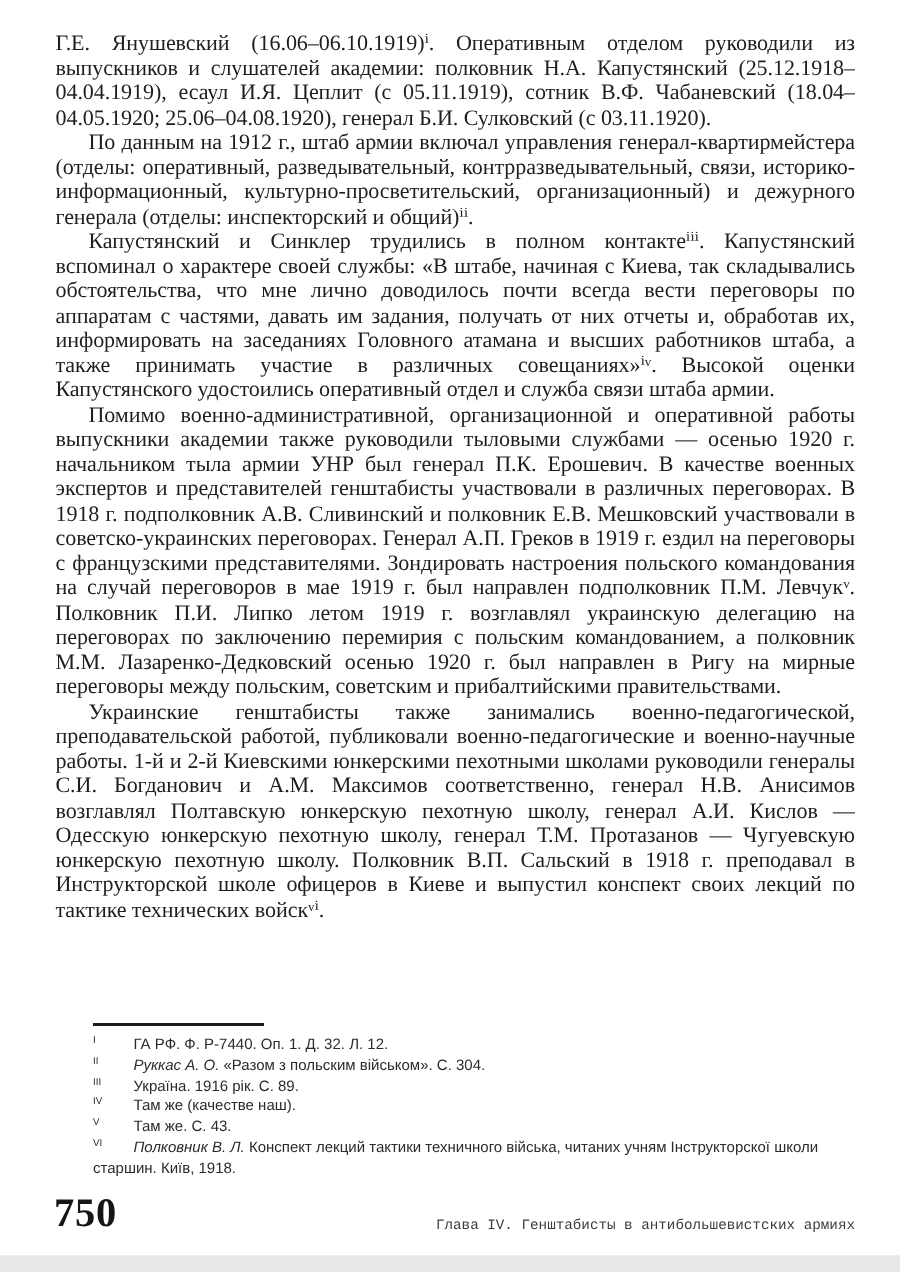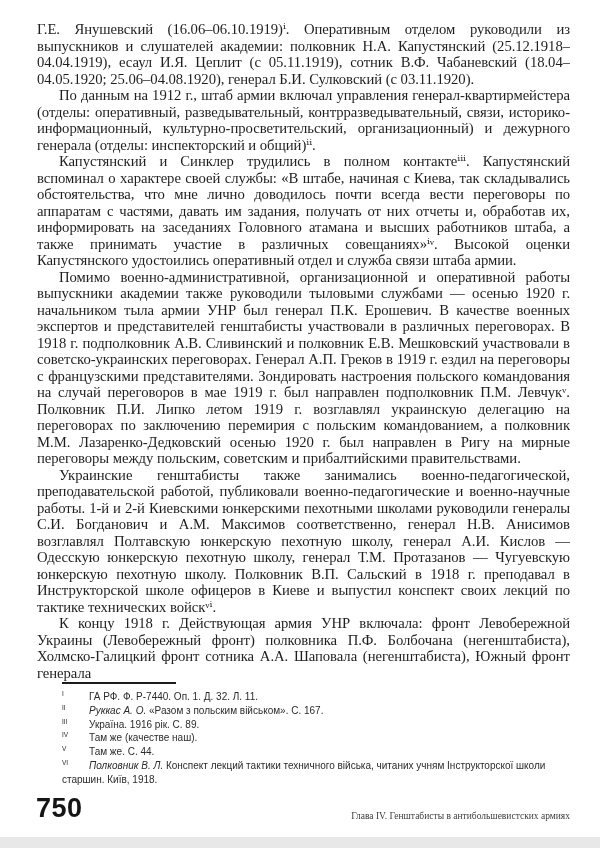--- a/index.html
+++ b/index.html
@@ -49,65 +49,64 @@
     vertical-align:top;
     position:relative;
     top:1px;
     color:#2b2b2b;
   }
   .fn-author { font-style:italic;text-align:center; }
 
   .page-number {
     position:absolute;
     left:36px; top:793px;
-    font-family:Liberation Sans, sans-serif;
+    font-family:Liberation Serif, serif;
     font-size:27px;
     font-weight:600;
     letter-spacing:0.5px;
     color:#151515;
   }
   .running-footer {
     position:absolute;
     right:30px; top:811px;
-    font-family:Liberation Serif, serif;
+    font-family:Liberation Mono, monospace;
     font-size:9.5px;
     color:#3c3c3c;
   }
 </style>
 </head>
 <body>
 
 <div class="page">
 
   <main class="text-block">
     <p>Г.Е. Янушевский (16.06–06.10.1919)ⁱ. Оперативным отделом руководили из выпускников и слушателей академии: полковник Н.А. Капустянский (25.12.1918–04.04.1919), есаул И.Я. Цеплит (с 05.11.1919), сотник В.Ф. Чабаневский (18.04–04.05.1920; 25.06–04.08.1920), генерал Б.И. Сулковский (с 03.11.1920).</p>
     <p class="indent">По данным на 1912 г., штаб армии включал управления генерал-квартирмейстера (отделы: оперативный, разведывательный, контрразведывательный, связи, историко-информационный, культурно-просветительский, организационный) и дежурного генерала (отделы: инспекторский и общий)ⁱⁱ.</p>
     <p class="indent">Капустянский и Синклер трудились в полном контактеⁱⁱⁱ. Капустянский вспоминал о характере своей службы: «В штабе, начиная с Киева, так складывались обстоятельства, что мне лично доводилось почти всегда вести переговоры по аппаратам с частями, давать им задания, получать от них отчеты и, обработав их, информировать на заседаниях Головного атамана и высших работников штаба, а также принимать участие в различных совещаниях»ⁱᵛ. Высокой оценки Капустянского удостоились оперативный отдел и служба связи штаба армии.</p>
     <p class="indent">Помимо военно-административной, организационной и оперативной работы выпускники академии также руководили тыловыми службами — осенью 1920 г. начальником тыла армии УНР был генерал П.К. Ерошевич. В качестве военных экспертов и представителей генштабисты участвовали в различных переговорах. В 1918 г. подполковник А.В. Сливинский и полковник Е.В. Мешковский участвовали в советско-украинских переговорах. Генерал А.П. Греков в 1919 г. ездил на переговоры с французскими представителями. Зондировать настроения польского командования на случай переговоров в мае 1919 г. был направлен подполковник П.М. Левчукᵛ. Полковник П.И. Липко летом 1919 г. возглавлял украинскую делегацию на переговорах по заключению перемирия с польским командованием, а полковник М.М. Лазаренко-Дедковский осенью 1920 г. был направлен в Ригу на мирные переговоры между польским, советским и прибалтийскими правительствами.</p>
     <p class="indent">Украинские генштабисты также занимались военно-педагогической, преподавательской работой, публиковали военно-педагогические и военно-научные работы. 1-й и 2-й Киевскими юнкерскими пехотными школами руководили генералы С.И. Богданович и А.М. Максимов соответственно, генерал Н.В. Анисимов возглавлял Полтавскую юнкерскую пехотную школу, генерал А.И. Кислов — Одесскую юнкерскую пехотную школу, генерал Т.М. Протазанов — Чугуевскую юнкерскую пехотную школу. Полковник В.П. Сальский в 1918 г. преподавал в Инструкторской школе офицеров в Киеве и выпустил конспект своих лекций по тактике технических войскᵛⁱ.</p>
-    <p class="indent">К концу 1918 г. Действующая армия УНР включала: фронт Левобережной Украины (Левобережный фронт) полковника П.Ф. Болбочана (негенштабиста), Холмско-Галицкий фронт сотника А.А. Шаповала (негенштабиста), Южный фронт генерала</p>
   </main>
 
   <section class="footnotes">
     <div class="fn-sep"></div>
 
     <p class="fn">
-      <sup class="fn-marker">I</sup><span class="fn-author"></span><span class="fn-text">ГА РФ. Ф. Р-7440. Оп. 1. Д. 32. Л. 11.</span>
+      <sup class="fn-marker">I</sup><span class="fn-author"></span><span class="fn-text">ГА РФ. Ф. Р-7440. Оп. 1. Д. 32. Л. 12.</span>
     </p>
     <p class="fn">
-      <sup class="fn-marker">II</sup><span class="fn-author">Руккас А. О. </span><span class="fn-text">«Разом з польским військом». С. 167.</span>
+      <sup class="fn-marker">II</sup><span class="fn-author">Руккас А. О. </span><span class="fn-text">«Разом з польским військом». С. 304.</span>
     </p>
     <p class="fn">
       <sup class="fn-marker">III</sup><span class="fn-author"></span><span class="fn-text">Україна. 1916 рік. С. 89.</span>
     </p>
     <p class="fn">
       <sup class="fn-marker">IV</sup><span class="fn-author"></span><span class="fn-text">Там же (качестве наш).</span>
     </p>
     <p class="fn">
-      <sup class="fn-marker">V</sup><span class="fn-author"></span><span class="fn-text">Там же. С. 44.</span>
+      <sup class="fn-marker">V</sup><span class="fn-author"></span><span class="fn-text">Там же. С. 43.</span>
     </p>
     <p class="fn">
       <sup class="fn-marker">VI</sup><span class="fn-author">Полковник В. Л. </span><span class="fn-text">Конспект лекций тактики техничного війська, читаних учням Інструкторскої школи старшин. Київ, 1918.</span>
     </p>
   </section>
 
   <div class="page-number">750</div>
   <div class="running-footer">Глава IV. Генштабисты в антибольшевистских армиях</div>
 
 </div>

